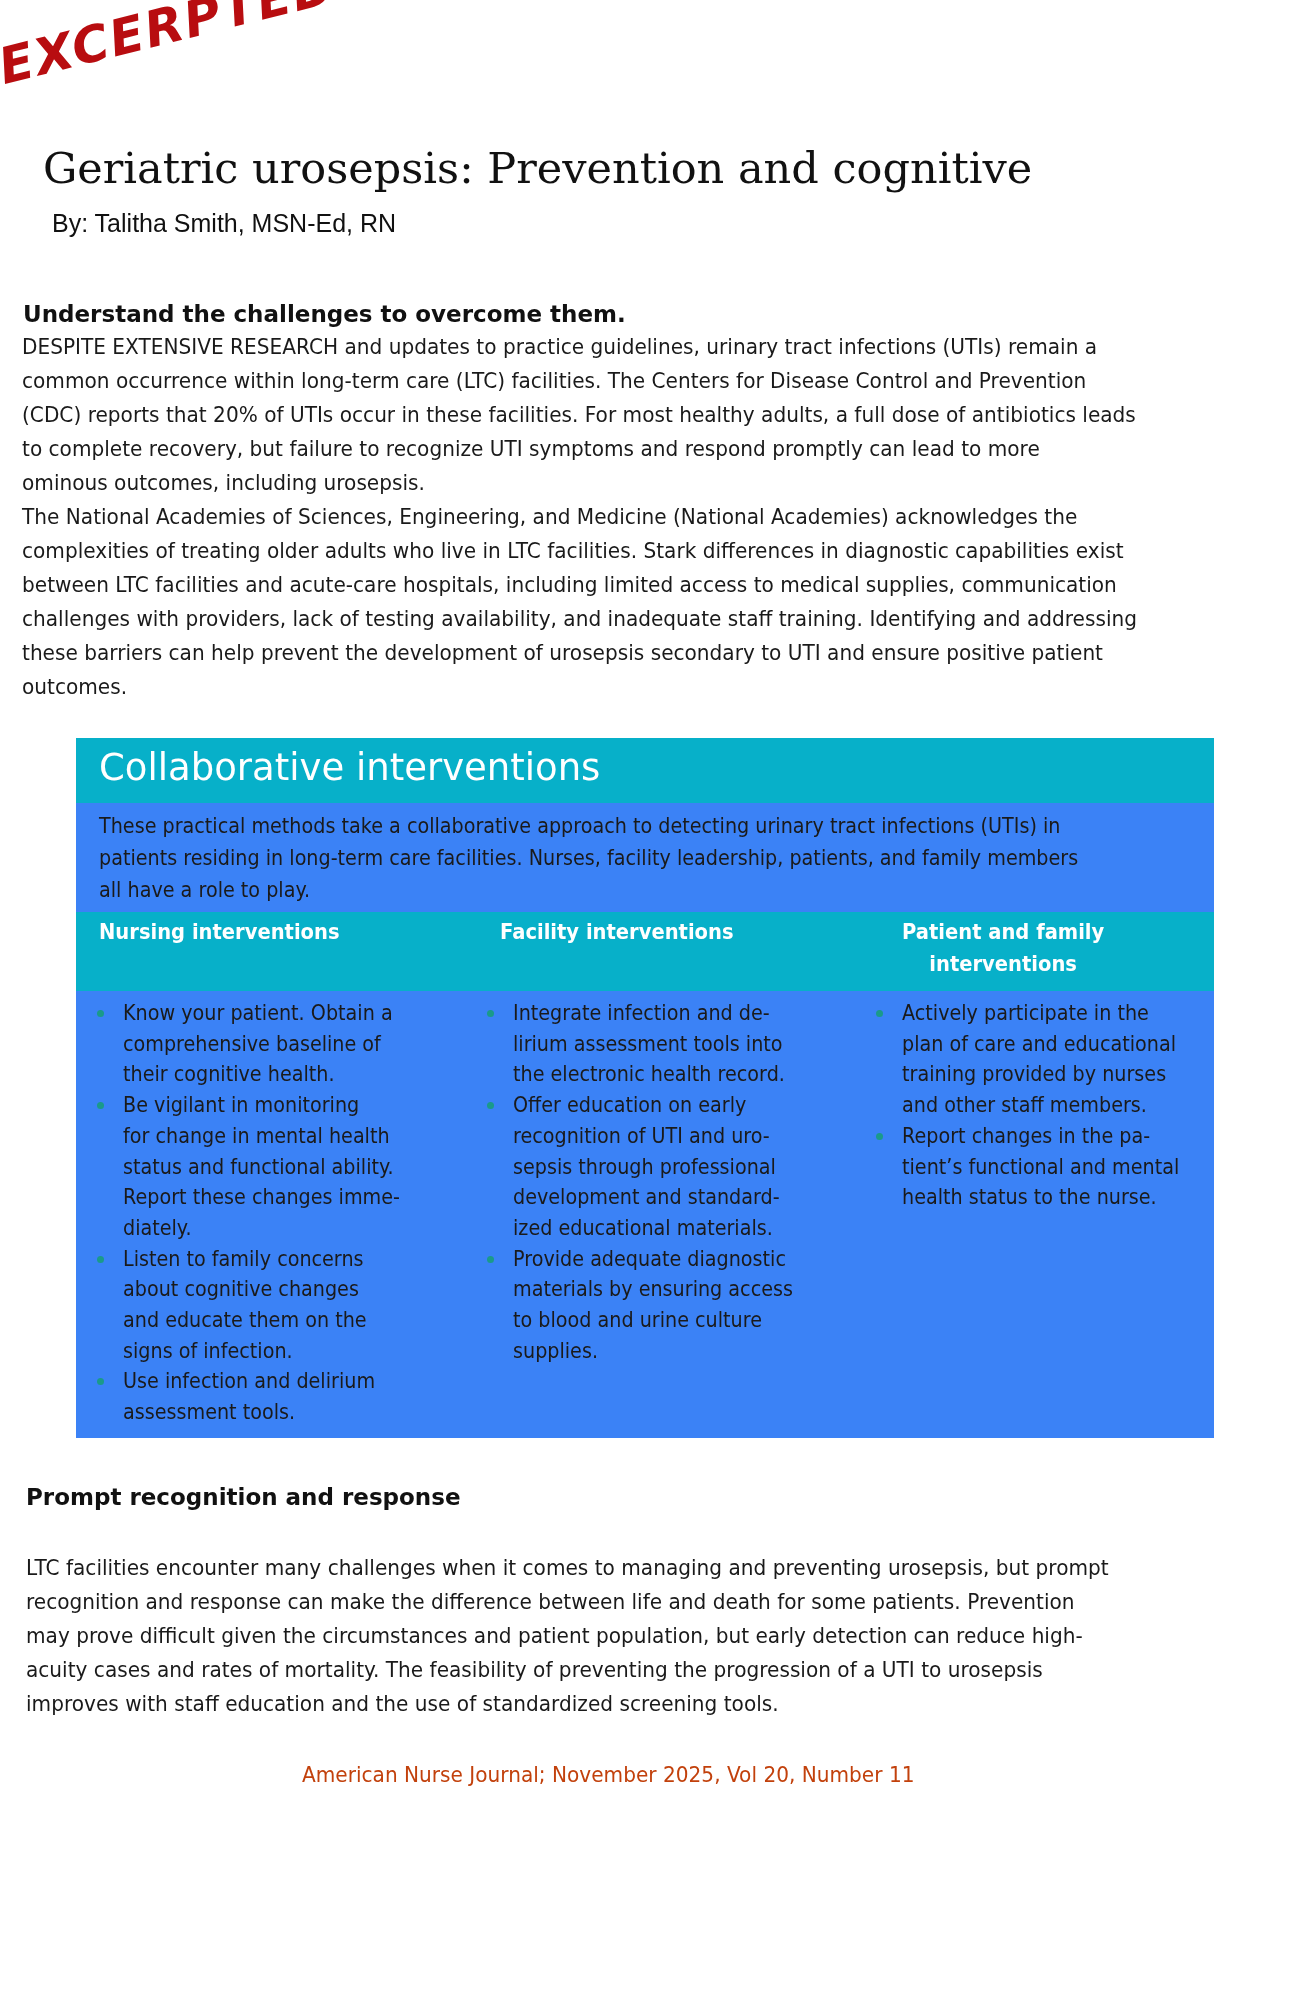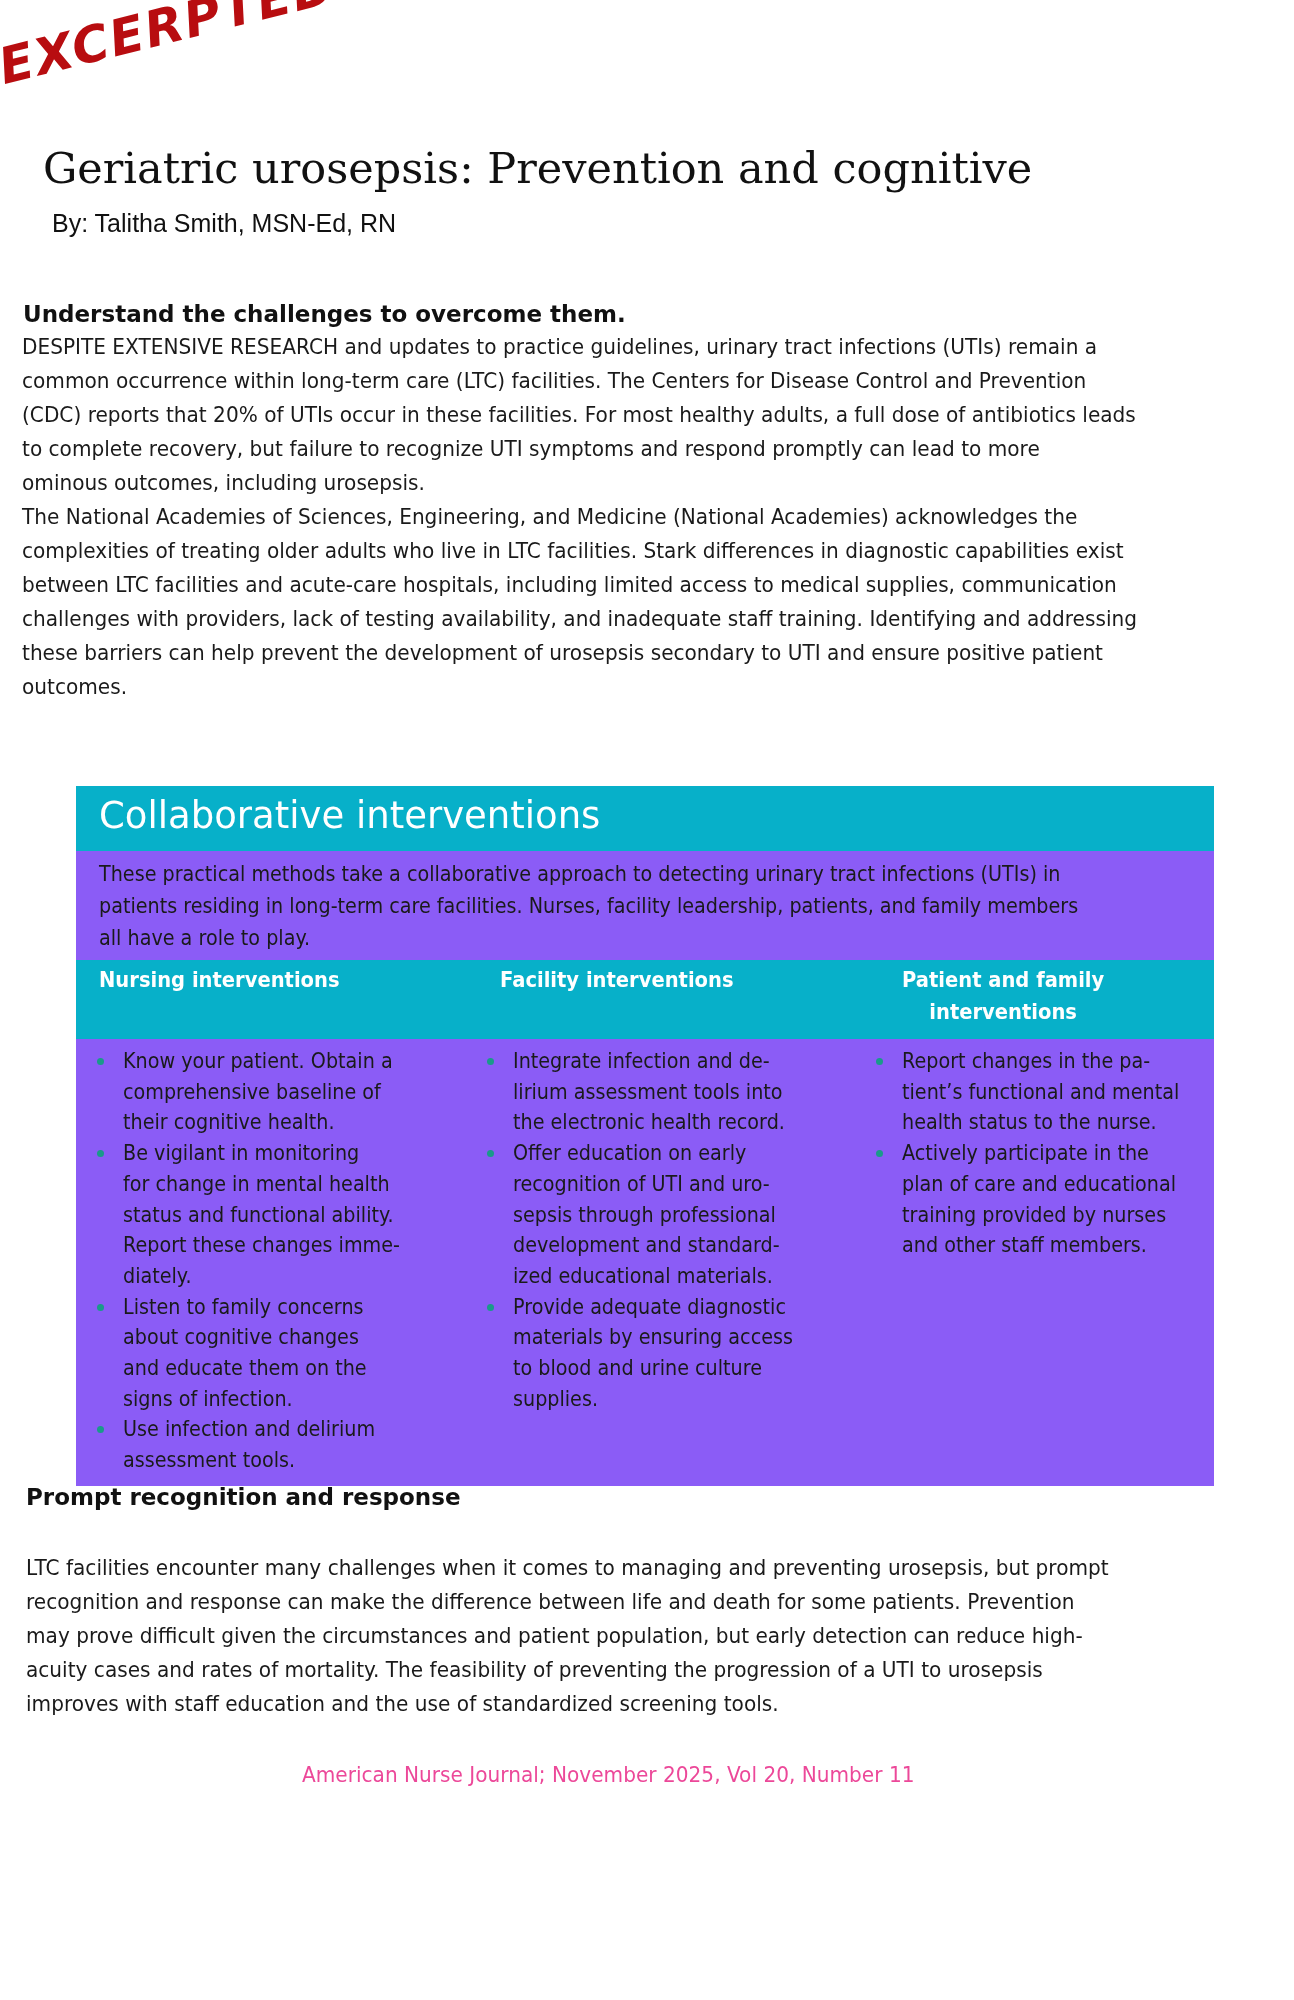--- a/index.html
+++ b/index.html
@@ -14,26 +14,26 @@
   .byline { left: 52px; top: 206px; font-size: 25px; line-height: 34px; color: #111;
             font-family: "Liberation Sans", sans-serif; }
   .subhead { left: 23px; top: 262px; font-size: 23px; line-height: 32px; font-weight: bold;
              font-family: "DejaVu Sans", sans-serif; margin-top: 36px; }
   .para { left: 22px; width: 1250px; font-size: 21.5px; line-height: 34px;
           font-family: "DejaVu Sans", sans-serif; color: #1a1a1a; }
   .para div { white-space: nowrap; transform-origin: left center; transform: scaleX(0.935); }
   #para1 { top: 330px; }
   #heading2 { left: 26px; top: 1481px; font-size: 23px; line-height: 32px; font-weight: bold; }
   #para3 { top: 1551px; left: 26px; }
-  .footer { left: 302px; top: 1758px; font-size: 21.5px; line-height: 34px; color: #ec4899; }
+  .footer { left: 302px; top: 1758px; font-size: 21.5px; line-height: 34px; color: #c2410c; }
   .footer span { display: inline-block; transform-origin: left center; transform: scaleX(0.935); }
 
   
   .box { position: absolute; left: 76px; top: 738px; width: 1138px; height: 700px;
-         background: #8b5cf6; margin-top: 48px; }
+         background: #3b82f6; }
   .box-title { position: absolute; left: 0; top: 0; width: 100%; height: 65px;
                background: #07b0c9; }
   .box-title span { position: absolute; left: 23px; top: 5px; color: #fff; font-size: 37px;
                     line-height: 50px; font-family: "DejaVu Sans", sans-serif; white-space: nowrap; }
   .box-intro { position: absolute; left: 23px; top: 72px; font-size: 20.5px; line-height: 32px;
                color: #1a1a1a; }
   .box-intro div { white-space: nowrap; transform-origin: left center; transform: scaleX(0.935); }
   .col-head-band { position: absolute; left: 0; top: 174px; width: 100%; height: 79px;
                    background: #07b0c9; }
   .col-head { position: absolute; top: 178px; color: #fff; font-weight: bold; font-size: 21px;
@@ -139,30 +139,30 @@
       <div class="line">Provide adequate diagnostic</div>
       <div class="line">materials by ensuring access</div>
       <div class="line">to blood and urine culture</div>
       <div class="line">supplies.</div>
     </div>
   </div>
 
   <div class="col" style="left:826px;">
     <div class="item">
       <span class="bullet"></span>
-      <div class="line">Report changes in the pa-</div>
-      <div class="line">tient’s functional and mental</div>
-      <div class="line">health status to the nurse.</div>
-    </div>
-    <div class="item">
-      <span class="bullet"></span>
       <div class="line">Actively participate in the</div>
       <div class="line">plan of care and educational</div>
       <div class="line">training provided by nurses</div>
       <div class="line">and other staff members.</div>
+    </div>
+    <div class="item">
+      <span class="bullet"></span>
+      <div class="line">Report changes in the pa-</div>
+      <div class="line">tient’s functional and mental</div>
+      <div class="line">health status to the nurse.</div>
     </div>
   </div>
 </div>
 
 <div class="abs" id="heading2">Prompt recognition and response</div>
 
 <div class="abs para" id="para3">
   <div>LTC facilities encounter many challenges when it comes to managing and preventing urosepsis, but prompt</div>
   <div>recognition and response can make the difference between life and death for some patients. Prevention</div>
   <div>may prove difficult given the circumstances and patient population, but early detection can reduce high-</div>

